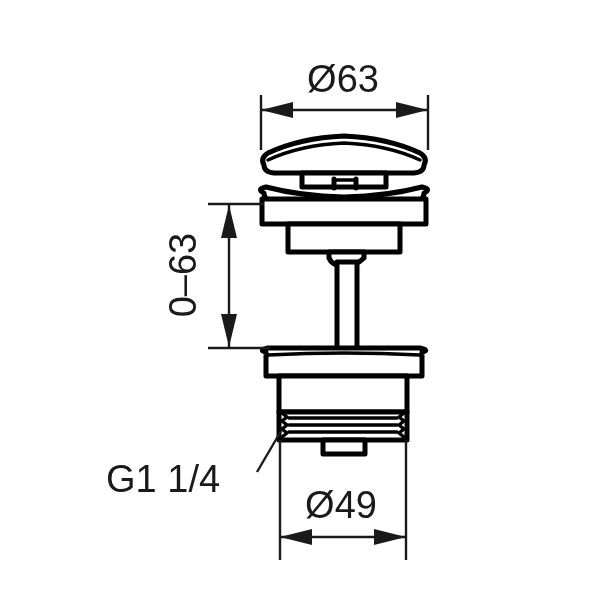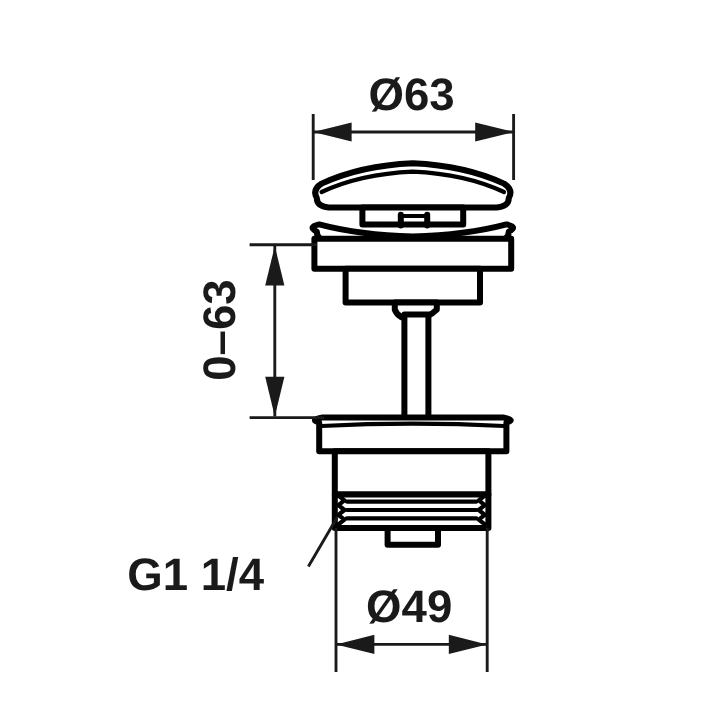--- a/index.html
+++ b/index.html
@@ -7,21 +7,20 @@
     padding: 0;
     background: #ffffff;
   }
   #page {
     position: relative;
     width: 600px;
     height: 600px;
     background: #ffffff;
     font-family: "Liberation Sans", sans-serif;
     overflow: hidden;
-    font-weight: bold;
   }
   #drawing {
     position: absolute;
     left: 0;
     top: 0;
     width: 600px;
     height: 600px;
   }
   .dim-text {
     font-family: "Liberation Sans", sans-serif;

